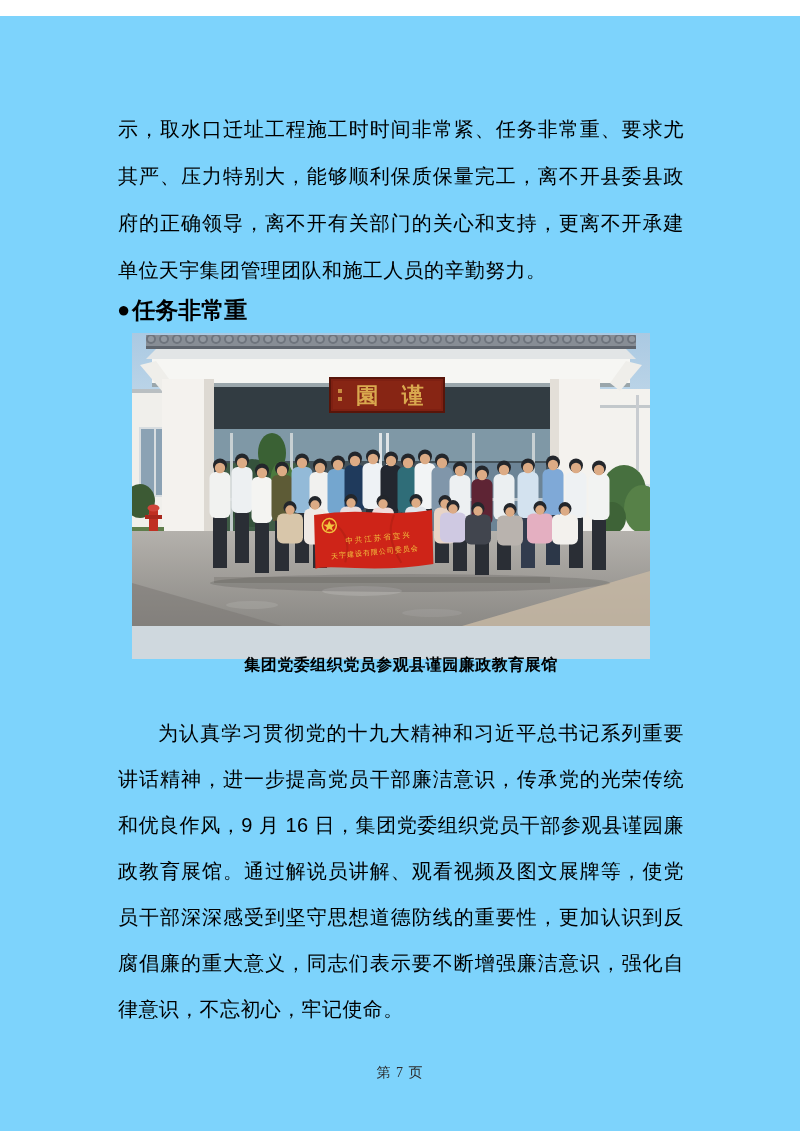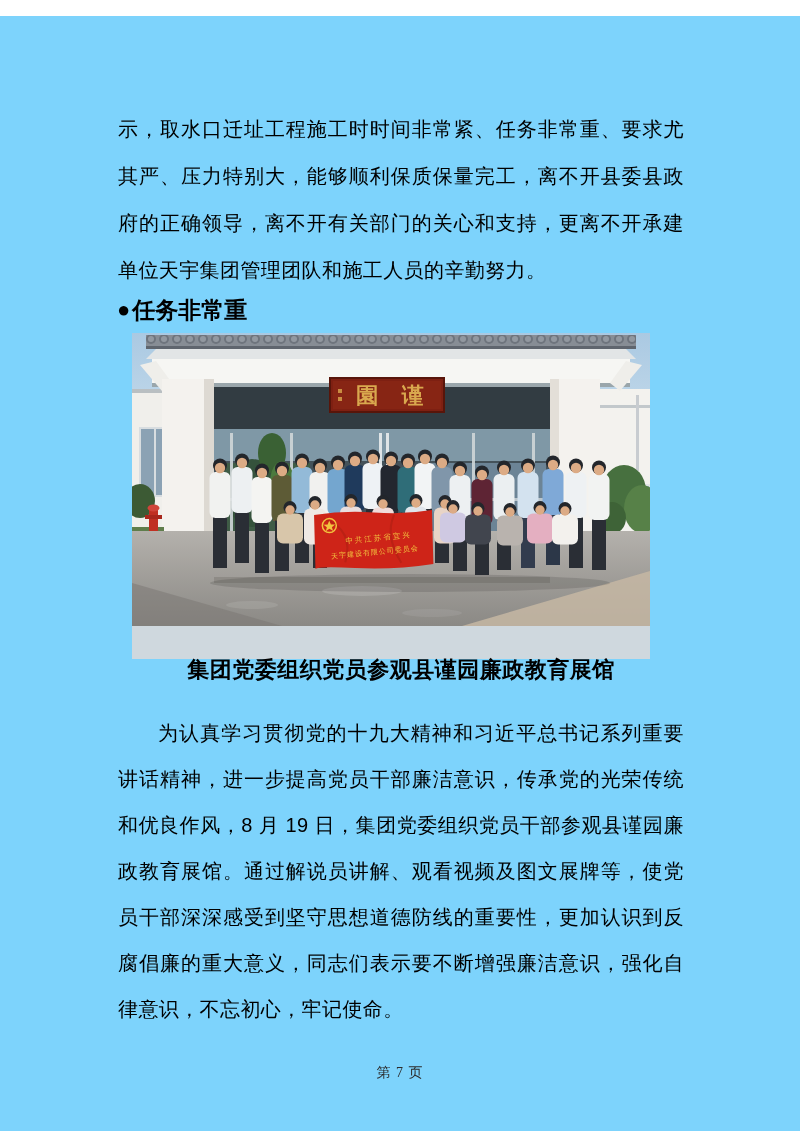--- a/index.html
+++ b/index.html
@@ -19,21 +19,21 @@
     position:absolute;left:117px;top:277px;height:34px;line-height:34px;
     font-size:23px;font-weight:700;display:flex;align-items:center;
   }
   .section-heading .bullet{font-size:22px;margin-right:2px;}
   .photo-wrap{
     position:absolute;left:132px;top:317px;width:518px;height:326px;background:#cfd8de;
   }
   .photo-wrap svg{display:block;}
   .caption{
     position:absolute;left:118px;top:639px;width:566px;text-align:center;
-    font-size:22px;font-weight:700;letter-spacing:0.5px;
+    font-size:16px;font-weight:700;letter-spacing:0.5px;
   }
   .footer{
     position:absolute;left:0;top:1048px;width:800px;text-align:center;
     font-family:"Liberation Serif","DejaVu Serif",serif;
     font-size:14px;color:#2b2b2b;letter-spacing:1px;
   }
 </style>
 </head>
 <body>
 
@@ -341,19 +341,19 @@
             <rect x="420" y="181.5" width="26" height="30" rx="6" fill="#f3f1ed"></rect>
             <circle cx="433" cy="175.5" r="6.5" fill="#23262b"></circle>
             <circle cx="433" cy="178" r="4.7" fill="#dcab85"></circle>
           </g>
         </g>
     </svg>
   </div>
 
   <div class="caption">集团党委组织党员参观县谨园廉政教育展馆</div>
 
-  <div class="para" id="para2">为认真学习贯彻党的十九大精神和习近平总书记系列重要讲话精神，进一步提高党员干部廉洁意识，传承党的光荣传统和优良作风，8 月 19 日，集团党委组织党员干部参观县谨园廉政教育展馆。通过解说员讲解、观看视频及图文展牌等，使党员干部深深感受到坚守思想道德防线的重要性，更加认识到反腐倡廉的重大意义，同志们表示要不断增强廉洁意识，强化自律意识，不忘初心，牢记使命。</div>
+  <div class="para" id="para2">为认真学习贯彻党的十九大精神和习近平总书记系列重要讲话精神，进一步提高党员干部廉洁意识，传承党的光荣传统和优良作风，9 月 16 日，集团党委组织党员干部参观县谨园廉政教育展馆。通过解说员讲解、观看视频及图文展牌等，使党员干部深深感受到坚守思想道德防线的重要性，更加认识到反腐倡廉的重大意义，同志们表示要不断增强廉洁意识，强化自律意识，不忘初心，牢记使命。</div>
 
   <div class="footer">
     <span>第 7 页</span>
   </div>
 
 </div>
 
 </body></html>

